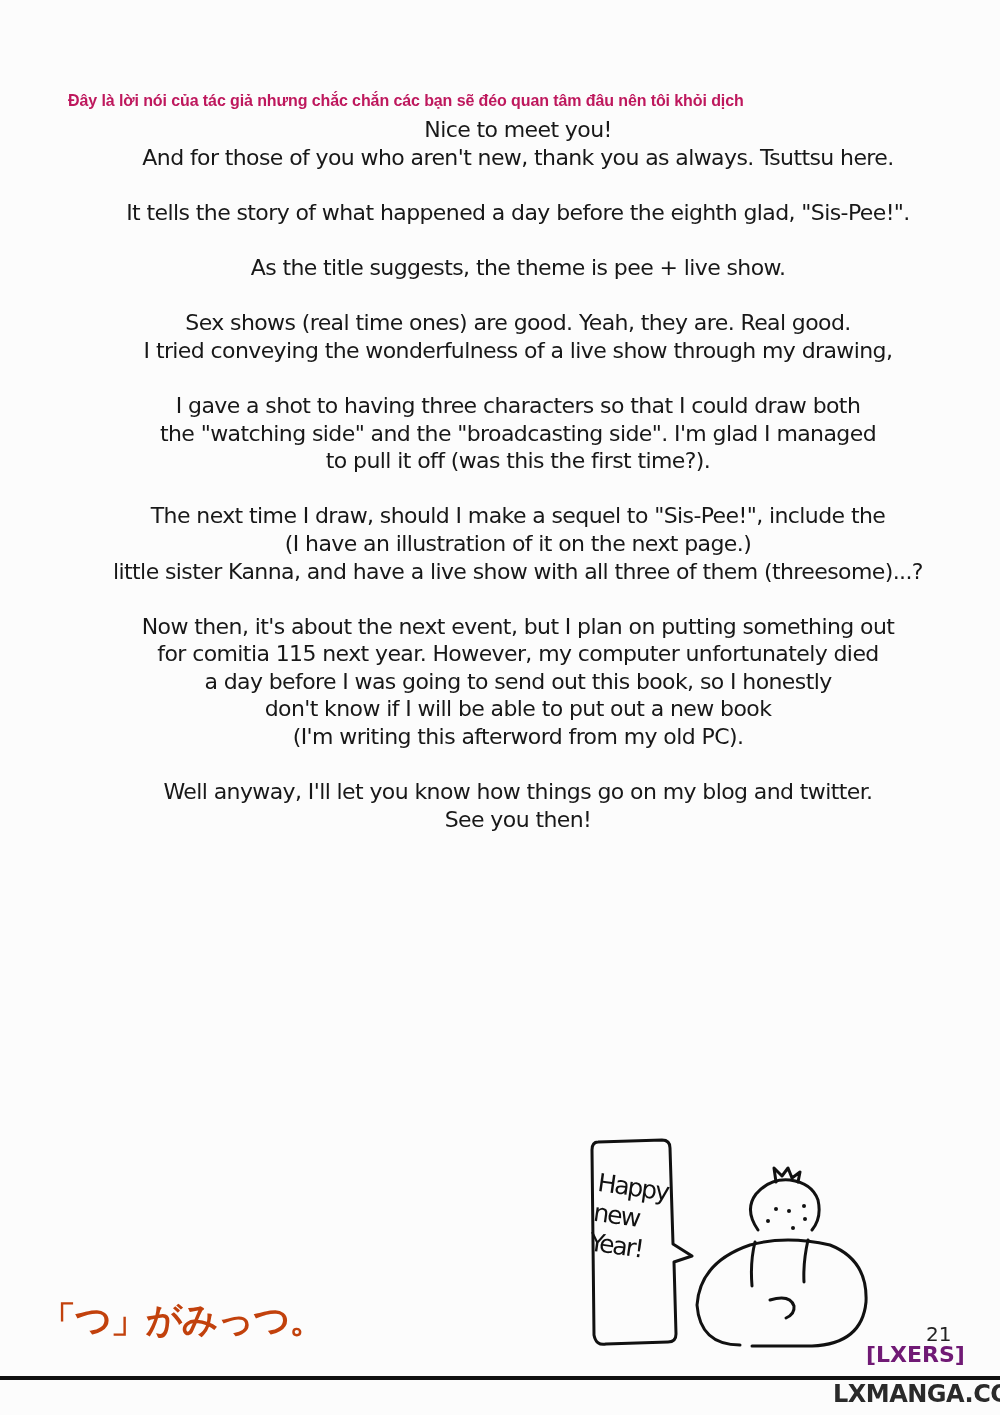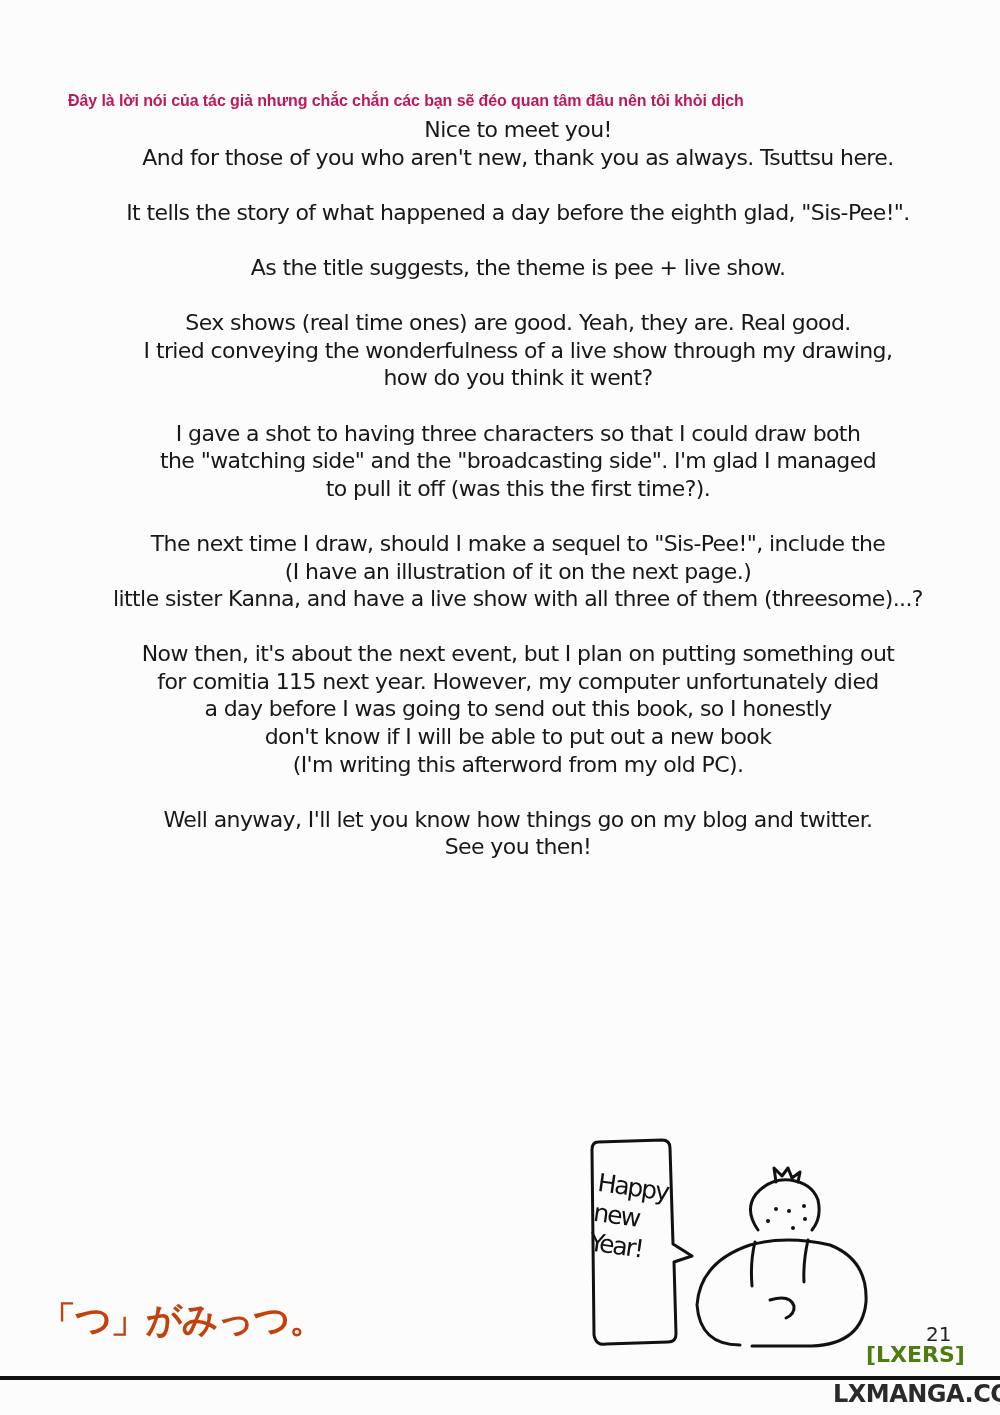--- a/index.html
+++ b/index.html
@@ -32,21 +32,21 @@
     font-family: "DejaVu Sans", sans-serif; font-weight: bold;
     font-size: 36px; letter-spacing: -1px; color: #c2410c; white-space: nowrap;
   }
   .page-number {
     position: absolute; left: 926px; top: 1322px;
     font-family: "DejaVu Sans", sans-serif; font-size: 20px; color: #222;
   }
   .watermark-top {
     position: absolute; left: 866px; top: 1342px;
     font-family: "DejaVu Sans", sans-serif; font-weight: bold;
-    font-size: 22px; letter-spacing: 0px; color: #4d7c0f;
+    font-size: 22px; letter-spacing: 0px; color: #701a75;
   }
   .rule {
     position: absolute; left: 0; top: 1376px; width: 1000px; height: 4px;
     background: #111;
   }
   .watermark-bottom {
     position: absolute; left: 833px; top: 1380px;
     font-family: "DejaVu Sans", sans-serif; font-weight: bold;
     font-size: 24px; letter-spacing: -0.5px; color: #2a2a2a;
   }
@@ -73,21 +73,20 @@
     </p>
     <p class="para">
       <span class="line">It tells the story of what happened a day before the eighth glad, "Sis-Pee!".</span>
     </p>
     <p class="para">
       <span class="line">As the title suggests, the theme is pee + live show.</span>
     </p>
     <p class="para">
       <span class="line">Sex shows (real time ones) are good. Yeah, they are. Real good.</span>
       <span class="line">I tried conveying the wonderfulness of a live show through my drawing,</span>
-      <span class="line">how do you think it went?</span>
     </p>
     <p class="para">
       <span class="line">I gave a shot to having three characters so that I could draw both</span>
       <span class="line">the "watching side" and the "broadcasting side". I'm glad I managed</span>
       <span class="line">to pull it off (was this the first time?).</span>
     </p>
     <p class="para">
       <span class="line">The next time I draw, should I make a sequel to "Sis-Pee!", include the</span>
       <span class="line">(I have an illustration of it on the next page.)</span>
       <span class="line">little sister Kanna, and have a live show with all three of them (threesome)...?</span>

